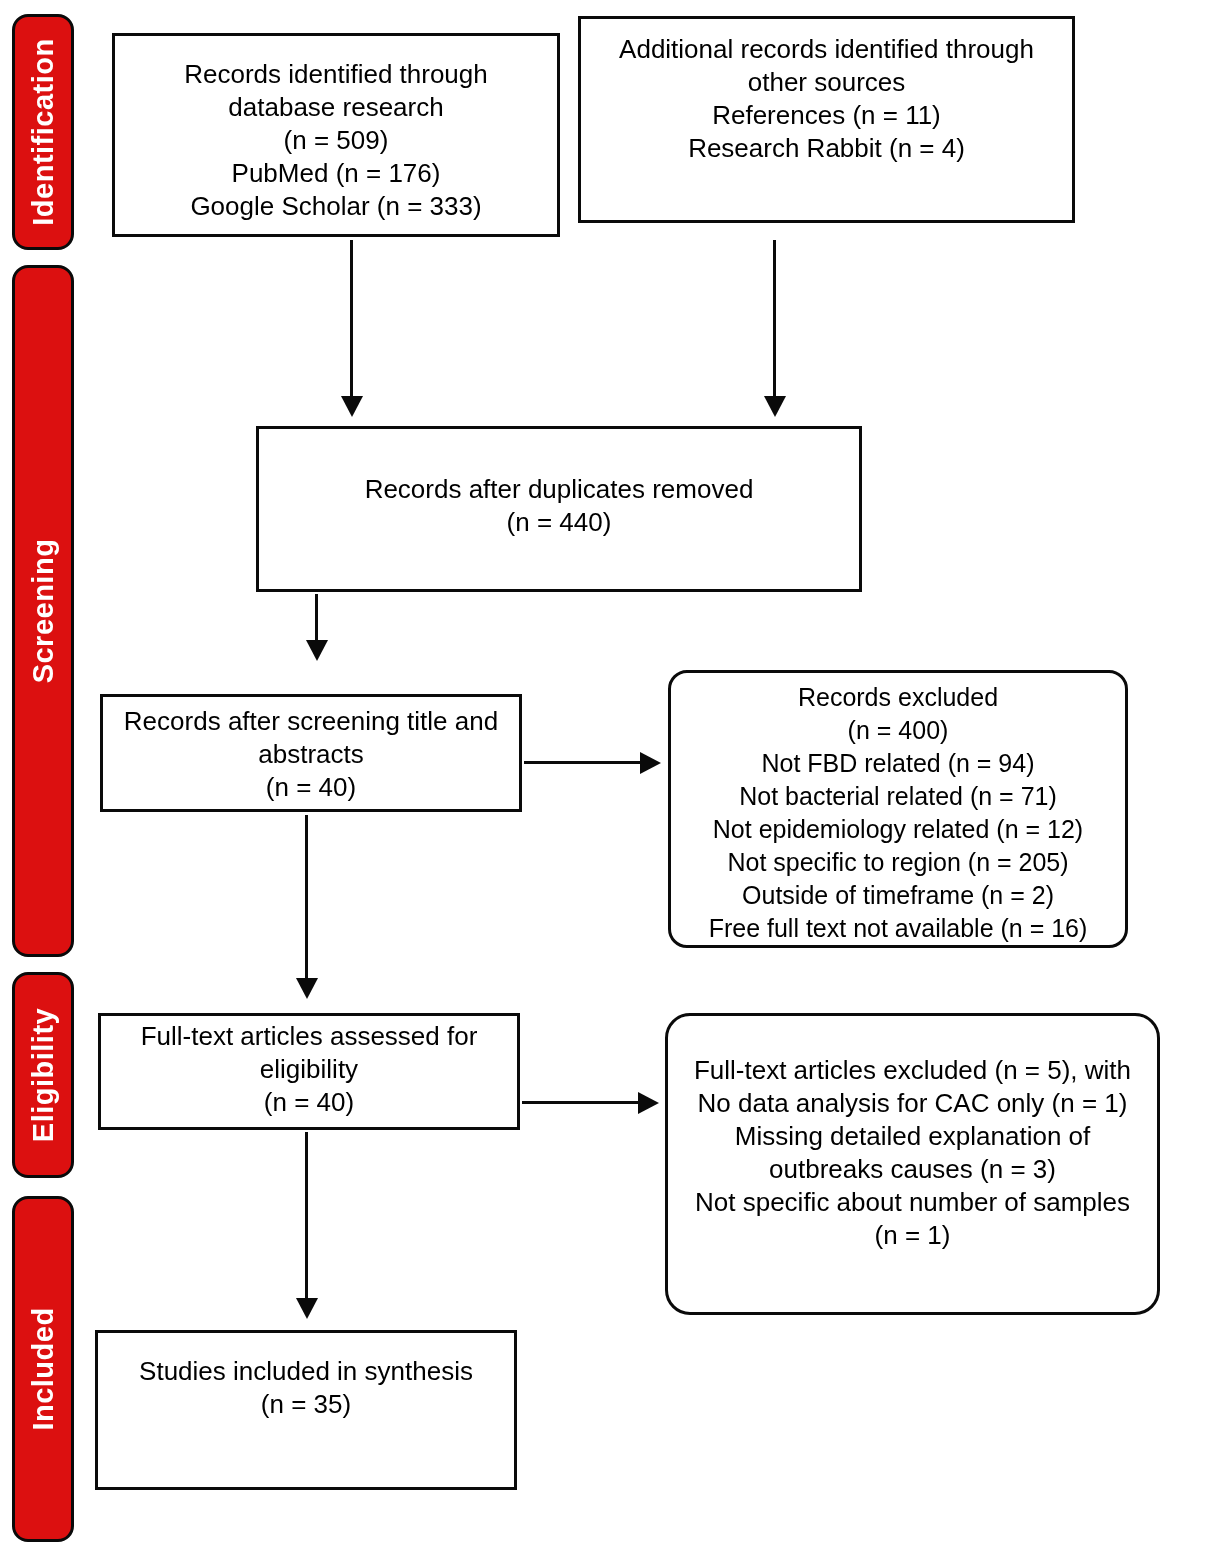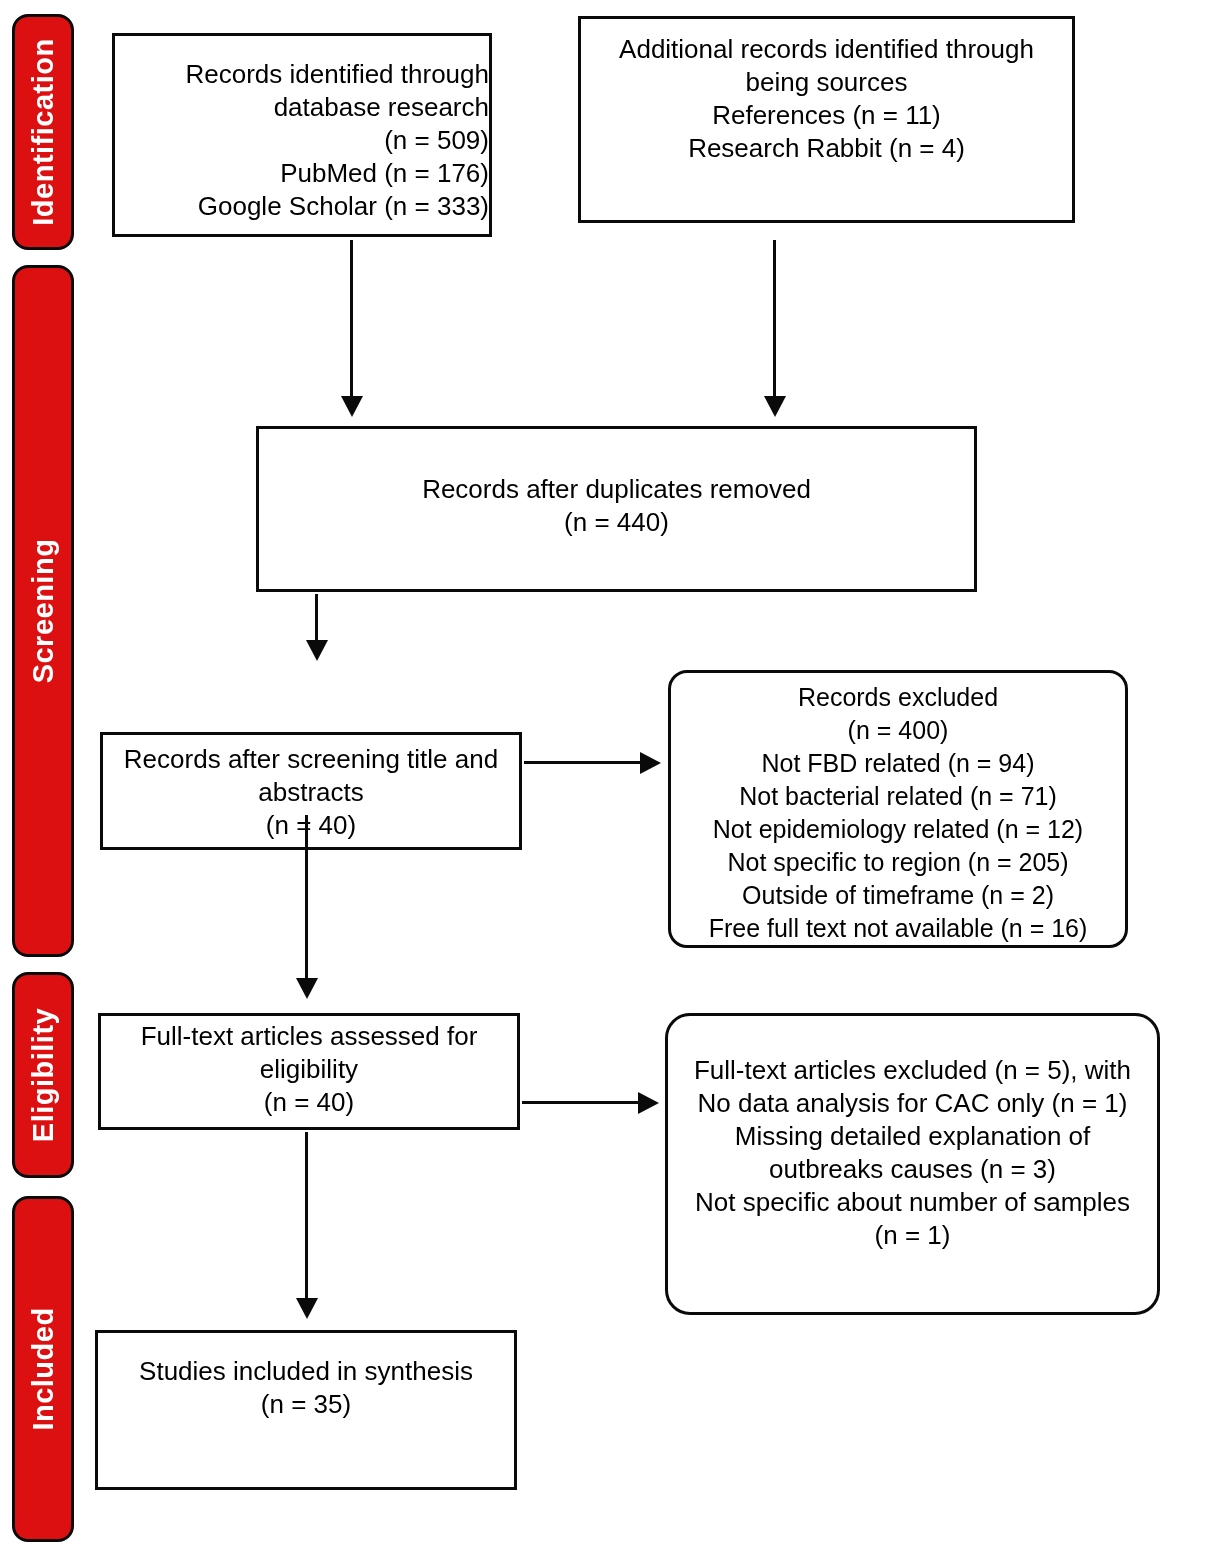--- a/index.html
+++ b/index.html
@@ -57,50 +57,50 @@
   <div class="stage" style="top: 265px; height: 692px; background: rgb(220, 16, 16);">
     <span class="rot">Screening</span>
   </div>
   <div class="stage" style="top: 972px; height: 206px; background: rgb(220, 16, 16);">
     <span class="rot">Eligibility</span>
   </div>
   <div class="stage" style="top: 1196px; height: 346px; background: rgb(220, 16, 16);">
     <span class="rot">Included</span>
   </div>
 
-  <div class="box" style="left:112px;top:33px;width:380px;height:204px;padding-top:22px;text-align:right;">
+  <div class="box" style="left:112px;top:33px;width:448px;height:204px;padding-top:22px;">
     <div class="ln">Records identified through</div>
     <div class="ln">database research</div>
     <div class="ln">(n = 509)</div>
     <div class="ln">PubMed (n = 176)</div>
     <div class="ln">Google Scholar (n = 333)</div>
   </div>
 
   <div class="box" style="left:578px;top:16px;width:497px;height:207px;padding-top:14px;">
     <div class="ln">Additional records identified through</div>
-    <div class="ln">being sources</div>
+    <div class="ln">other sources</div>
     <div class="ln">References (n = 11)</div>
     <div class="ln">Research Rabbit (n = 4)</div>
   </div>
 
   <div class="vline" style="left:350px;top:240px;height:158px;"></div>
   <div class="head-down" style="left:341px;top:396px;"></div>
 
   <div class="vline" style="left:773px;top:240px;height:158px;"></div>
   <div class="head-down" style="left:764px;top:396px;"></div>
 
-  <div class="box" style="left:256px;top:426px;width:721px;height:166px;padding-top:44px;">
+  <div class="box" style="left:256px;top:426px;width:606px;height:166px;padding-top:44px;">
     <div class="ln">Records after duplicates removed</div>
     <div class="ln">(n = 440)</div>
   </div>
 
   <div class="vline" style="left:315px;top:594px;height:48px;"></div>
   <div class="head-down" style="left:306px;top:640px;"></div>
 
-  <div class="box" style="left:100px;top:732px;width:422px;height:118px;padding-top:8px;">
+  <div class="box" style="left:100px;top:694px;width:422px;height:118px;padding-top:8px;">
     <div class="ln">Records after screening title and</div>
     <div class="ln">abstracts</div>
     <div class="ln">(n = 40)</div>
   </div>
 
   <div class="hline" style="left:524px;top:761px;width:116px;"></div>
   <div class="head-right" style="left:640px;top:752px;"></div>
 
   <div class="box small" style="left:668px;top:670px;width:460px;height:278px;padding-top:8px;border-radius:19px;">
     <div class="ln">Records excluded</div>

